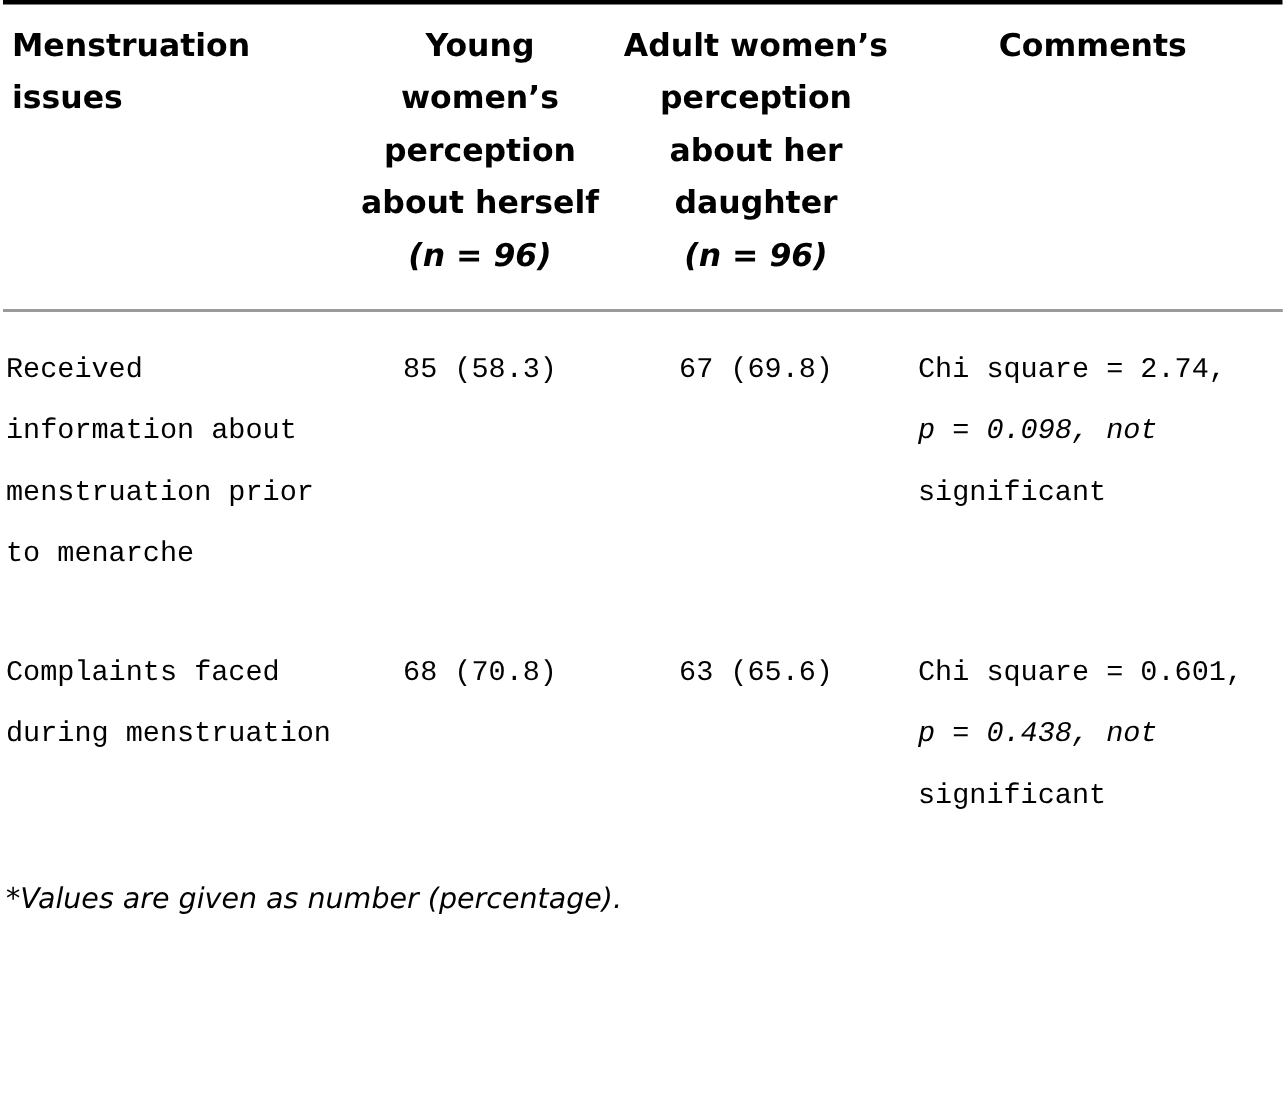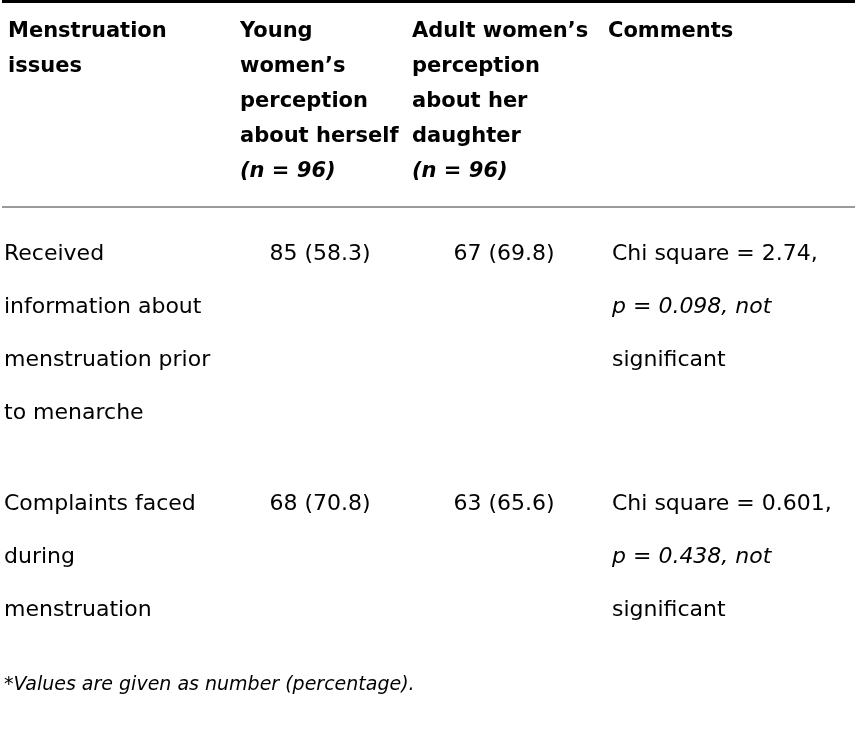--- a/index.html
+++ b/index.html
@@ -36,29 +36,30 @@
     line-height: 35px;
     padding: 10px 6px 18px 6px;
     border-top: 3px solid #000000;
     border-bottom: 2px solid #9a9a9a;
   }
   th.h-left {
     text-align: left;
     padding-left: 2px;
   }
   th.h-center {
-    text-align: left;
+    text-align: center;
   }
   th .hline { display: block; }
 
   tbody td {
     vertical-align: top;
-    font-size: 22px;
-    line-height: 53px;
+    font-size: 19px;
+    line-height: 41px;
     padding: 18px 6px 20px 6px;
+    font-family: Liberation Mono, monospace;
   }
   tbody tr.last-row td {
     border-bottom: 2px solid #9a9a9a;
     padding-bottom: 22px;
   }
   td.t-left {
     text-align: left;
     padding-left: 2px;
   }
   td.t-center {

